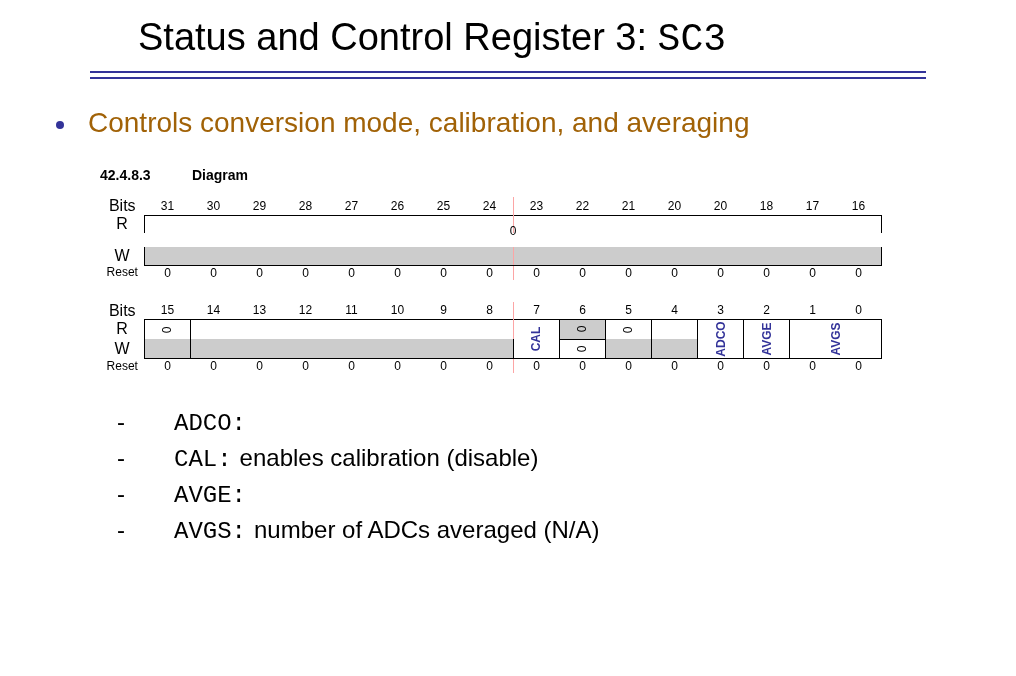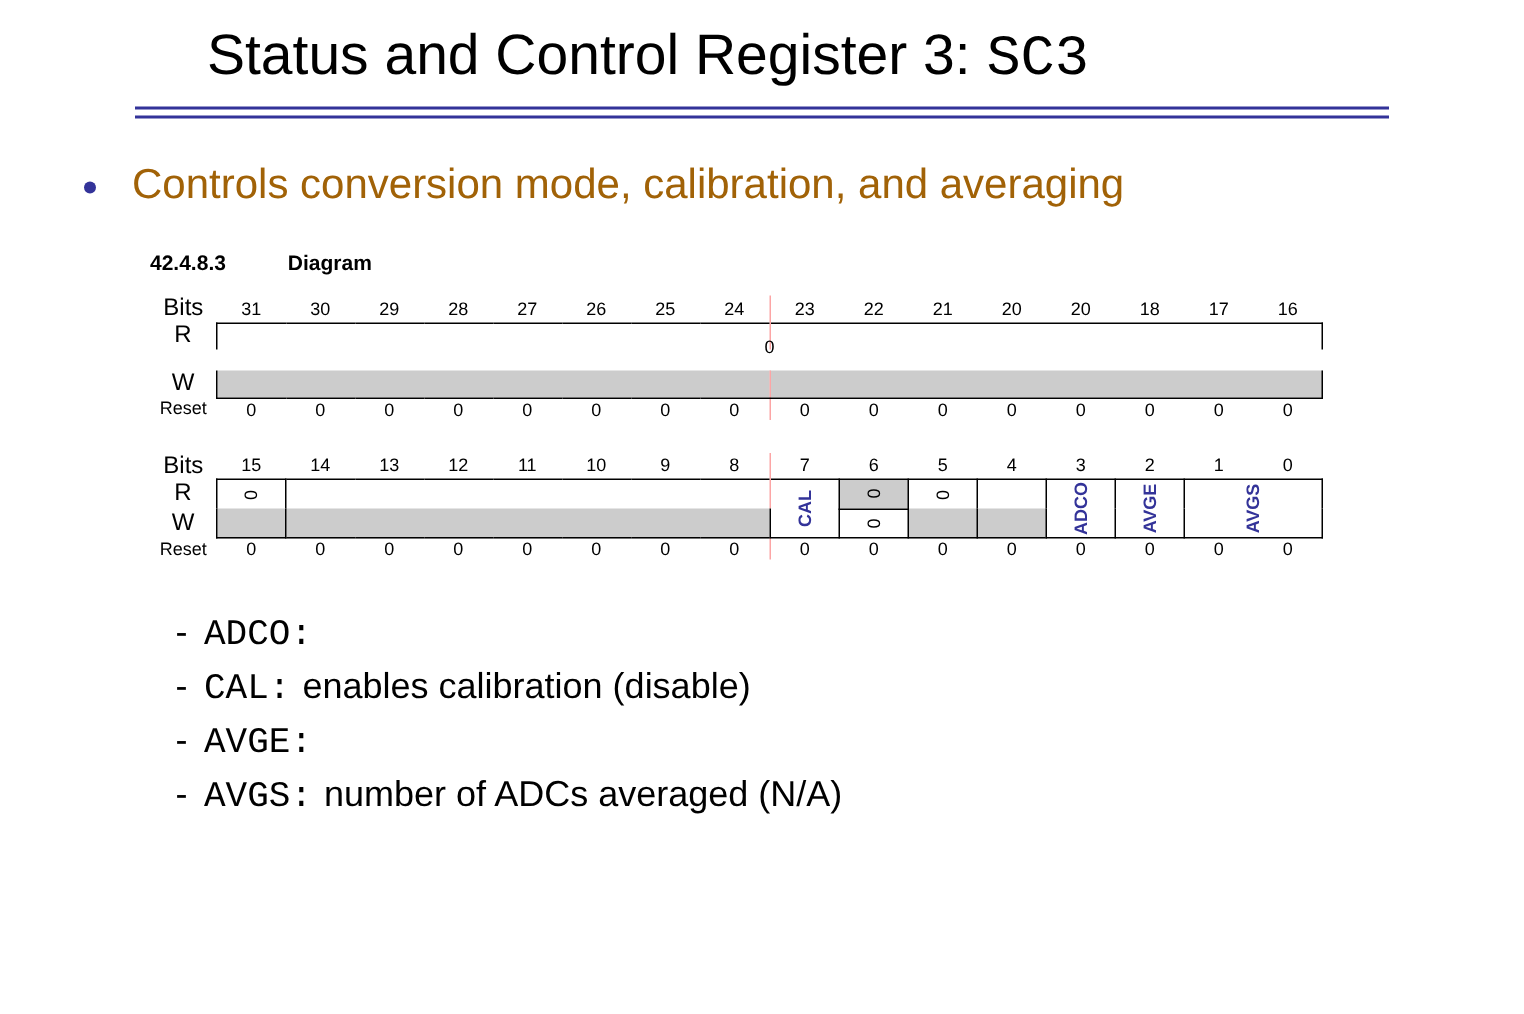--- a/index.html
+++ b/index.html
@@ -27,21 +27,21 @@
   .rotzero{display:inline-block;transform:rotate(-90deg);font-size:12px;}
   .resrow td{padding-top:3px;font-size:12px;}
   .midsep-l{border-right:1px solid #fca5a5;}
   .noleft{border-left:none;}
   .fld{border:1px solid #000;height:38px;vertical-align:middle;}
   .fld .wrap{height:38px;display:flex;align-items:center;justify-content:center;}
   
   .descs{padding:24px 0 0 106px;font-size:24px;line-height:34px;}
   .descs .row{display:flex;align-items:baseline;}
   .descs .dash{width:30px;text-align:center;}
-  .descs .code{font-family:"Courier New",monospace;padding-right:8px;}
+  .descs .code{font-family:"Courier New",monospace;padding-right:8px;margin-left:38px;}
 </style>
 </head>
 <body>
 
 <div class="slide">
 
   <div class="title">
     <span>Status and Control Register 3: </span><span class="mono">SC3</span>
   </div>
   <div class="hr"></div>

